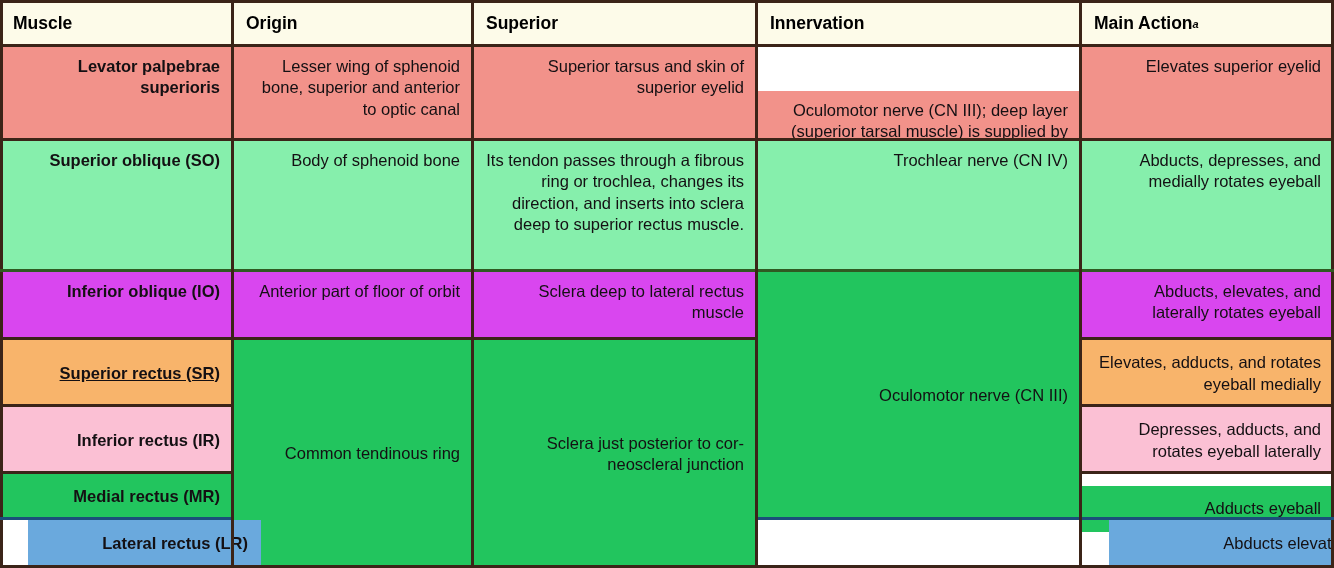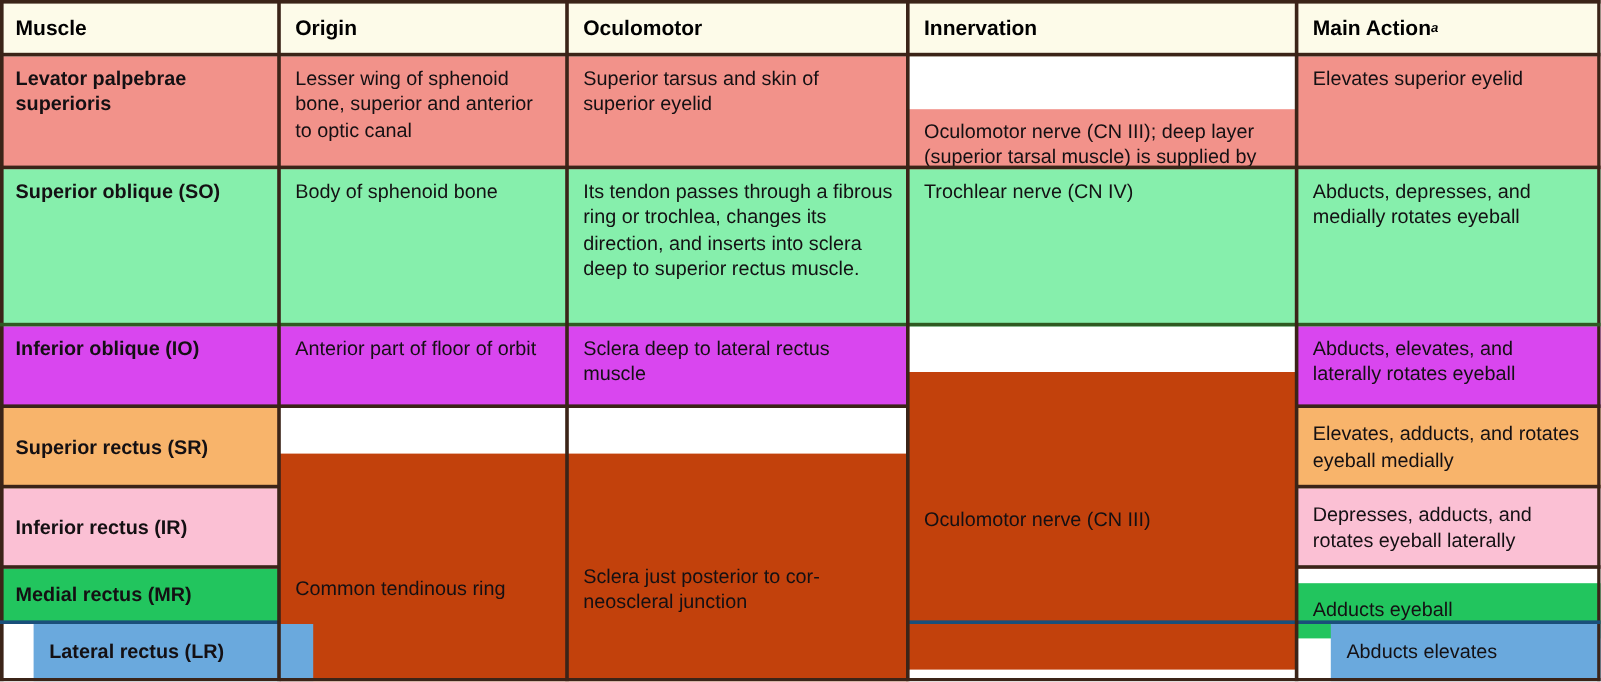--- a/index.html
+++ b/index.html
@@ -31,21 +31,21 @@
     color: #141013;
     overflow: hidden;
   }
   .cell.vcenter {
     display: flex;
     flex-direction: column;
     justify-content: center;
     padding-top: 0;
     padding-bottom: 0;
   }
-  .cell .txt { display: block; }
+  .cell .txt { display: block; text-align: right; }
 
   
   .hdr {
     background: #fdfbe9;
     font-weight: bold;
     font-size: 17.5px;
     color: #000000;
     display: flex;
     align-items: center;
     padding-top: 0;
@@ -65,21 +65,21 @@
   }
 
   
   .c-salmon { background: #f2928a; }
   .c-yellow { background: #86efac; }
   .c-green  { background: #d946ef; }
   .c-orange { background: #f8b46b; }
   .c-pink   { background: #fbc0d4; }
   .c-purple { background: #22c55e; }
   .c-blue   { background: #6aa9dd; margin-left: 28px; }
-  .c-gray   { background: #c2410c; margin-top: 38px; }
+  .c-gray   { background: #22c55e; }
 
   
   .rule {
     position: absolute;
     background: #3b2418;
   }
   .rule.green-rule { background: #2f5a22; }
   .rule.blue-rule  { background: #1a4f7a; }
 </style>
 </head>
@@ -87,21 +87,21 @@
 
 <div id="table-root">
 
   <div class="cell hdr" style="left:0px; top:0px; width:233px; height:47px;">
     <span class="txt">Muscle</span>
   </div>
   <div class="cell hdr" style="left:233px; top:0px; width:240px; height:47px;">
     <span class="txt">Origin</span>
   </div>
   <div class="cell hdr" style="left:473px; top:0px; width:284px; height:47px;">
-    <span class="txt">Oculomotor</span>
+    <span class="txt">Superior</span>
   </div>
   <div class="cell hdr" style="left:757px; top:0px; width:324px; height:47px;">
     <span class="txt">Innervation</span>
   </div>
   <div class="cell hdr" style="left:1081px; top:0px; width:253px; height:47px;">
     <span>Main Action</span>
       <sup>a</sup>
   </div>
 
   <div class="cell muscle c-salmon" style="left:0px; top:47px; width:233px; height:94px;">
@@ -154,21 +154,21 @@
   </div>
 
   <div class="cell c-gray vcenter" style="left:233px; top:340px; width:240px; height:228px;">
     <span class="txt">Common tendinous ring</span>
   </div>
 
   <div class="cell c-gray vcenter" style="left:473px; top:340px; width:284px; height:228px;">
     <span class="txt">Sclera just posterior to cor-neoscleral junction</span>
   </div>
 
-  <div class="cell muscle c-orange vcenter" style="left:0px; top:340px; width:233px; height:67px;">
+  <div class="cell muscle c-orange vcenter" style="left:0px; top:340px; width:233px; height:67px;text-decoration:underline;">
     <span class="txt">Superior rectus (SR)</span>
   </div>
   <div class="cell c-orange vcenter" style="left:1081px; top:340px; width:253px; height:67px;">
     <span class="txt">Elevates, adducts, and rotates eyeball medially</span>
   </div>
 
   <div class="cell muscle c-pink vcenter" style="left:0px; top:407px; width:233px; height:67px;">
     <span class="txt">Inferior rectus (IR)</span>
   </div>
   <div class="cell c-pink vcenter" style="left:1081px; top:407px; width:253px; height:67px;">

